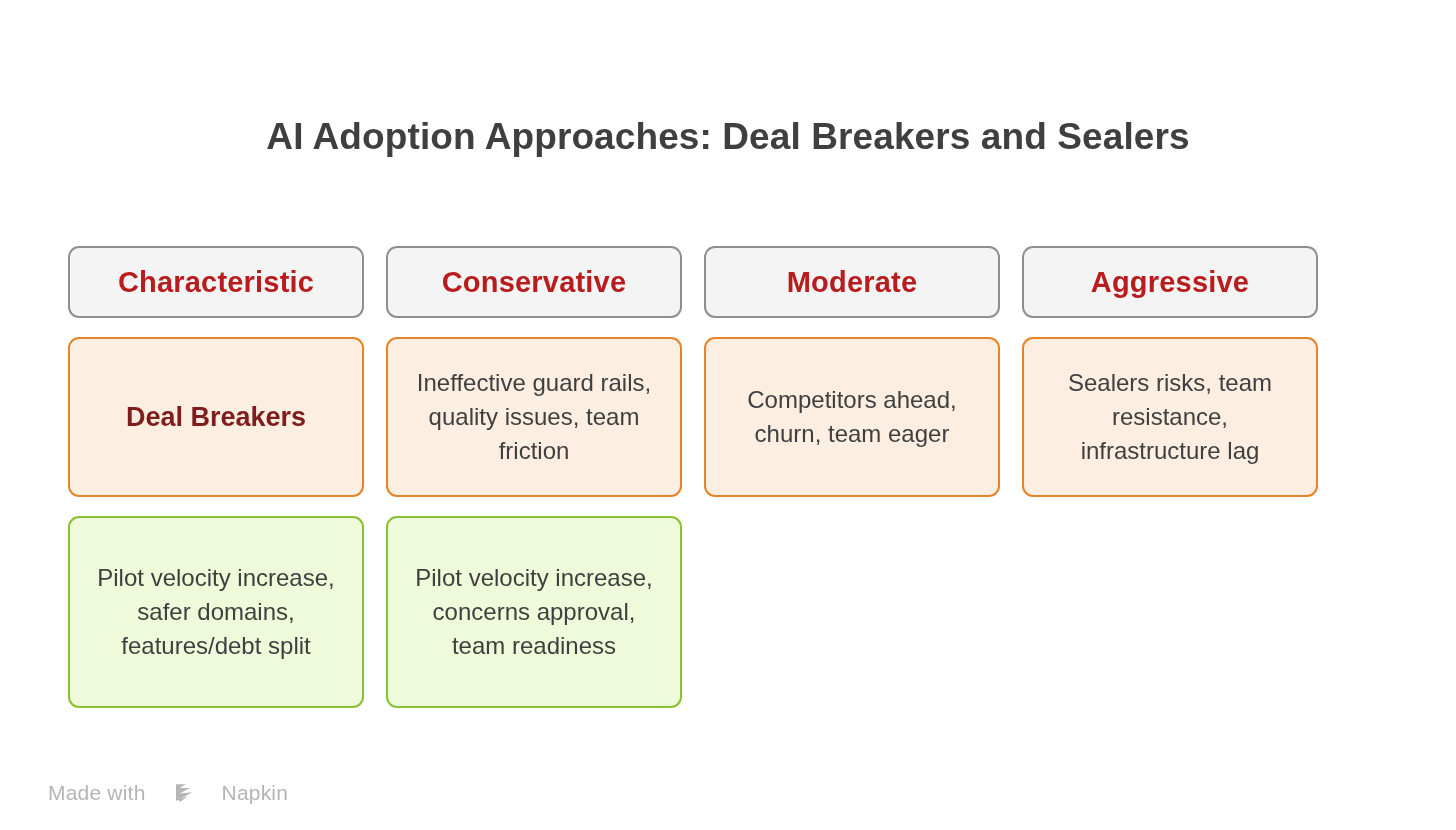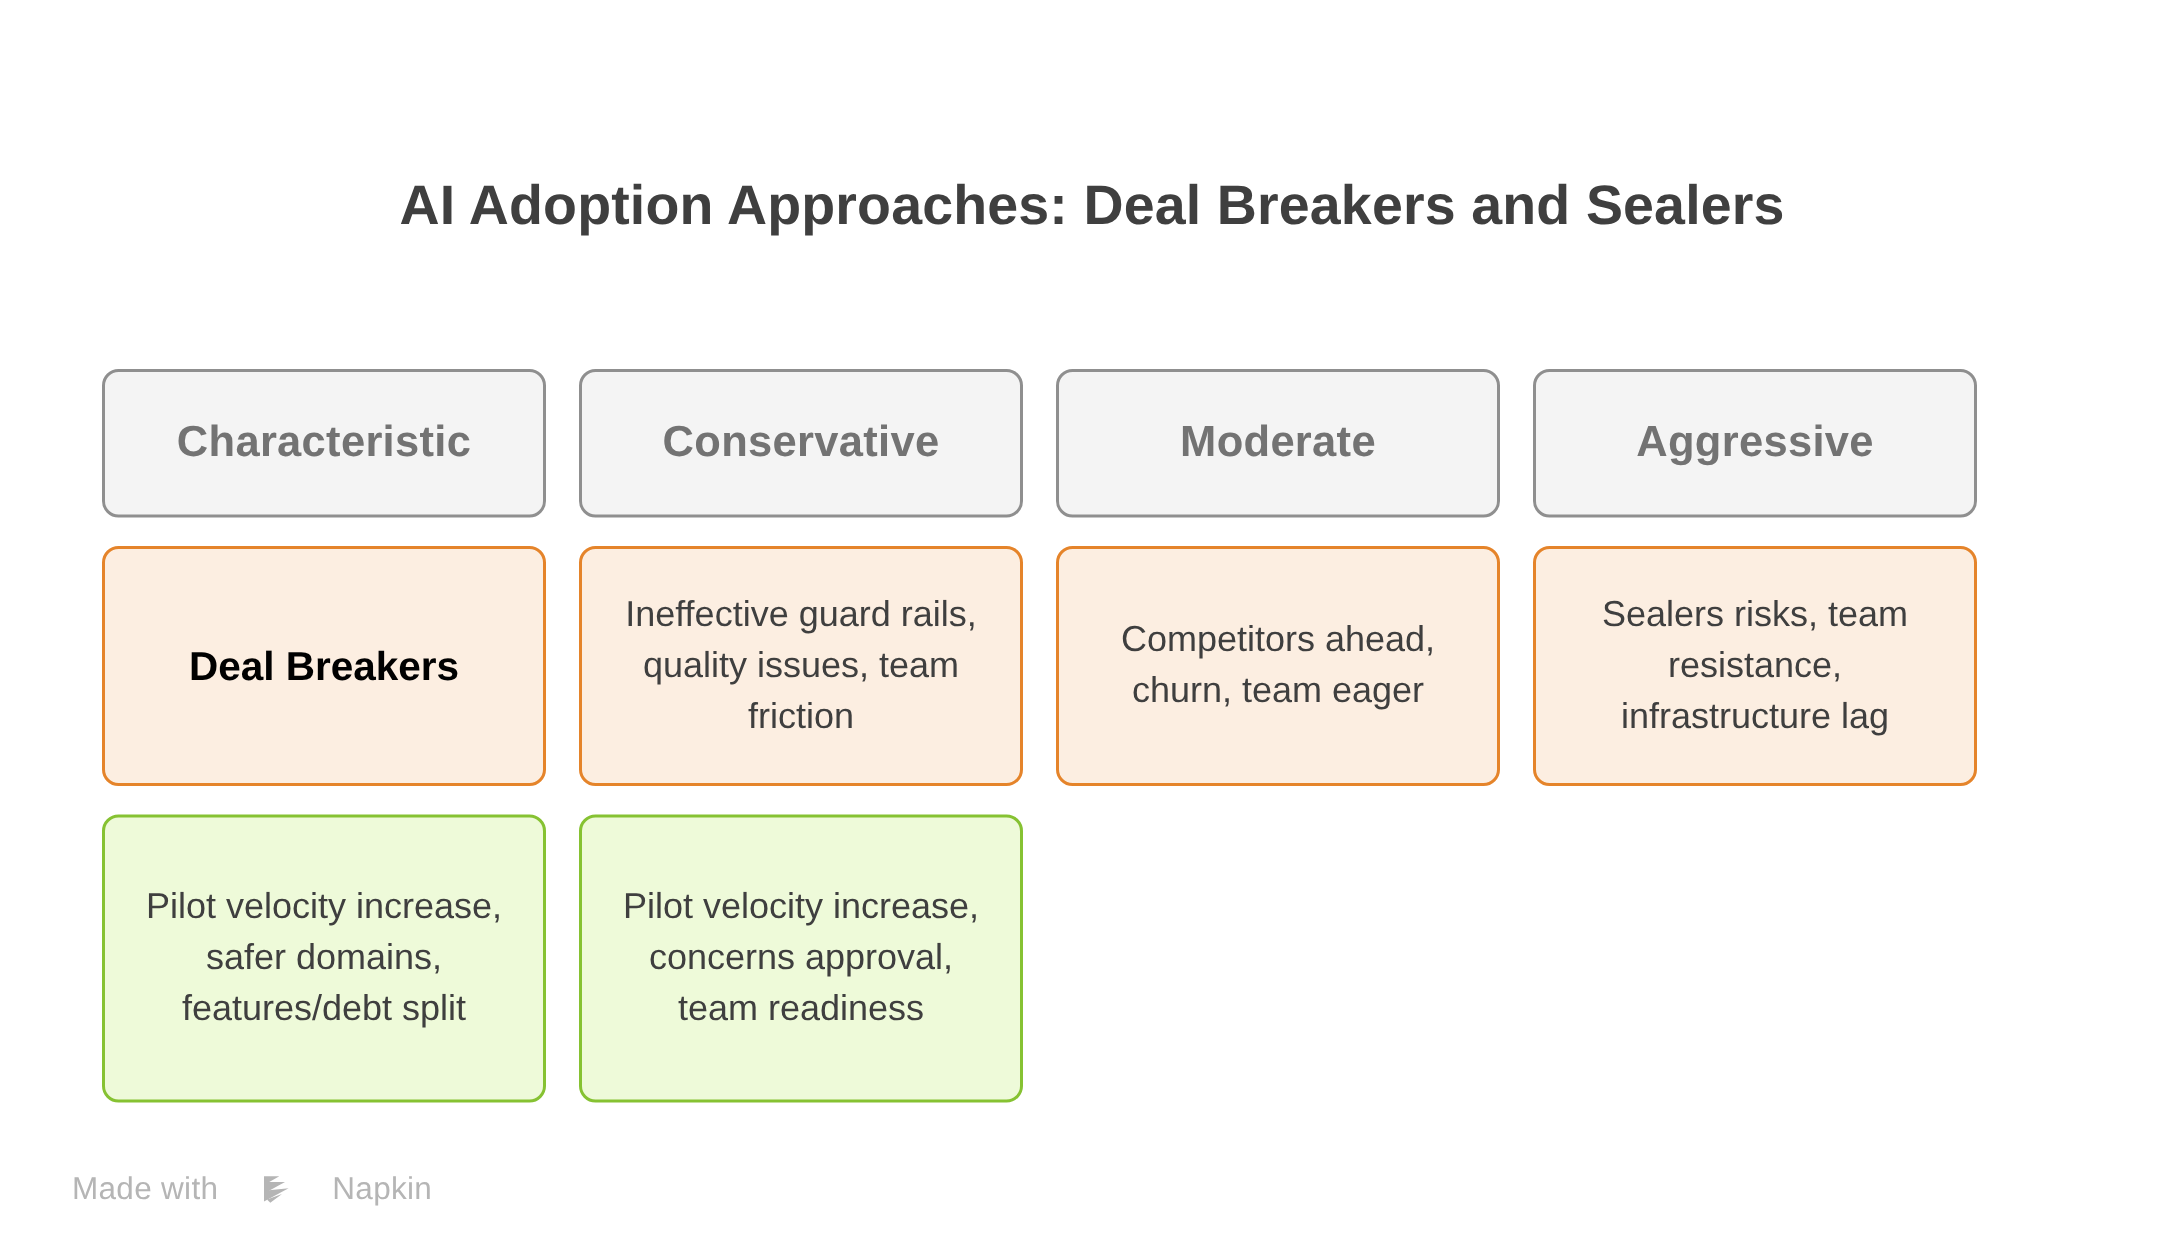--- a/index.html
+++ b/index.html
@@ -58,24 +58,24 @@
     border-radius: 11px;
     display: flex;
     align-items: center;
     justify-content: center;
     text-align: center;
     padding: 10px 16px;
   }
 
   
   .row-header .cell {
-    height: 99px;
+    height: 72px;
     background: #f4f4f4;
     border: 2.5px solid #8f8f8f;
-    color: #737373;
+    color: #b91c1c;
     font-size: 29px;
     font-weight: bold;
     letter-spacing: 0.2px;
   }
 
   
   .row-breakers .cell {
     height: 160px;
     background: #fceee1;
     border: 2.5px solid #e5842a;
@@ -84,21 +84,21 @@
   
   .row-sealers .cell {
     height: 192px;
     background: #eefad9;
     border: 2.5px solid #86c232;
   }
 
   .cell-label {
     font-size: 27px;
     font-weight: bold;
-    color: #000000;
+    color: #7f1d1d;
     line-height: 1.22;
   }
 
   .cell-text {
     font-size: 24px;
     font-weight: normal;
     color: #3f3f3f;
     line-height: 1.42;
   }
 

